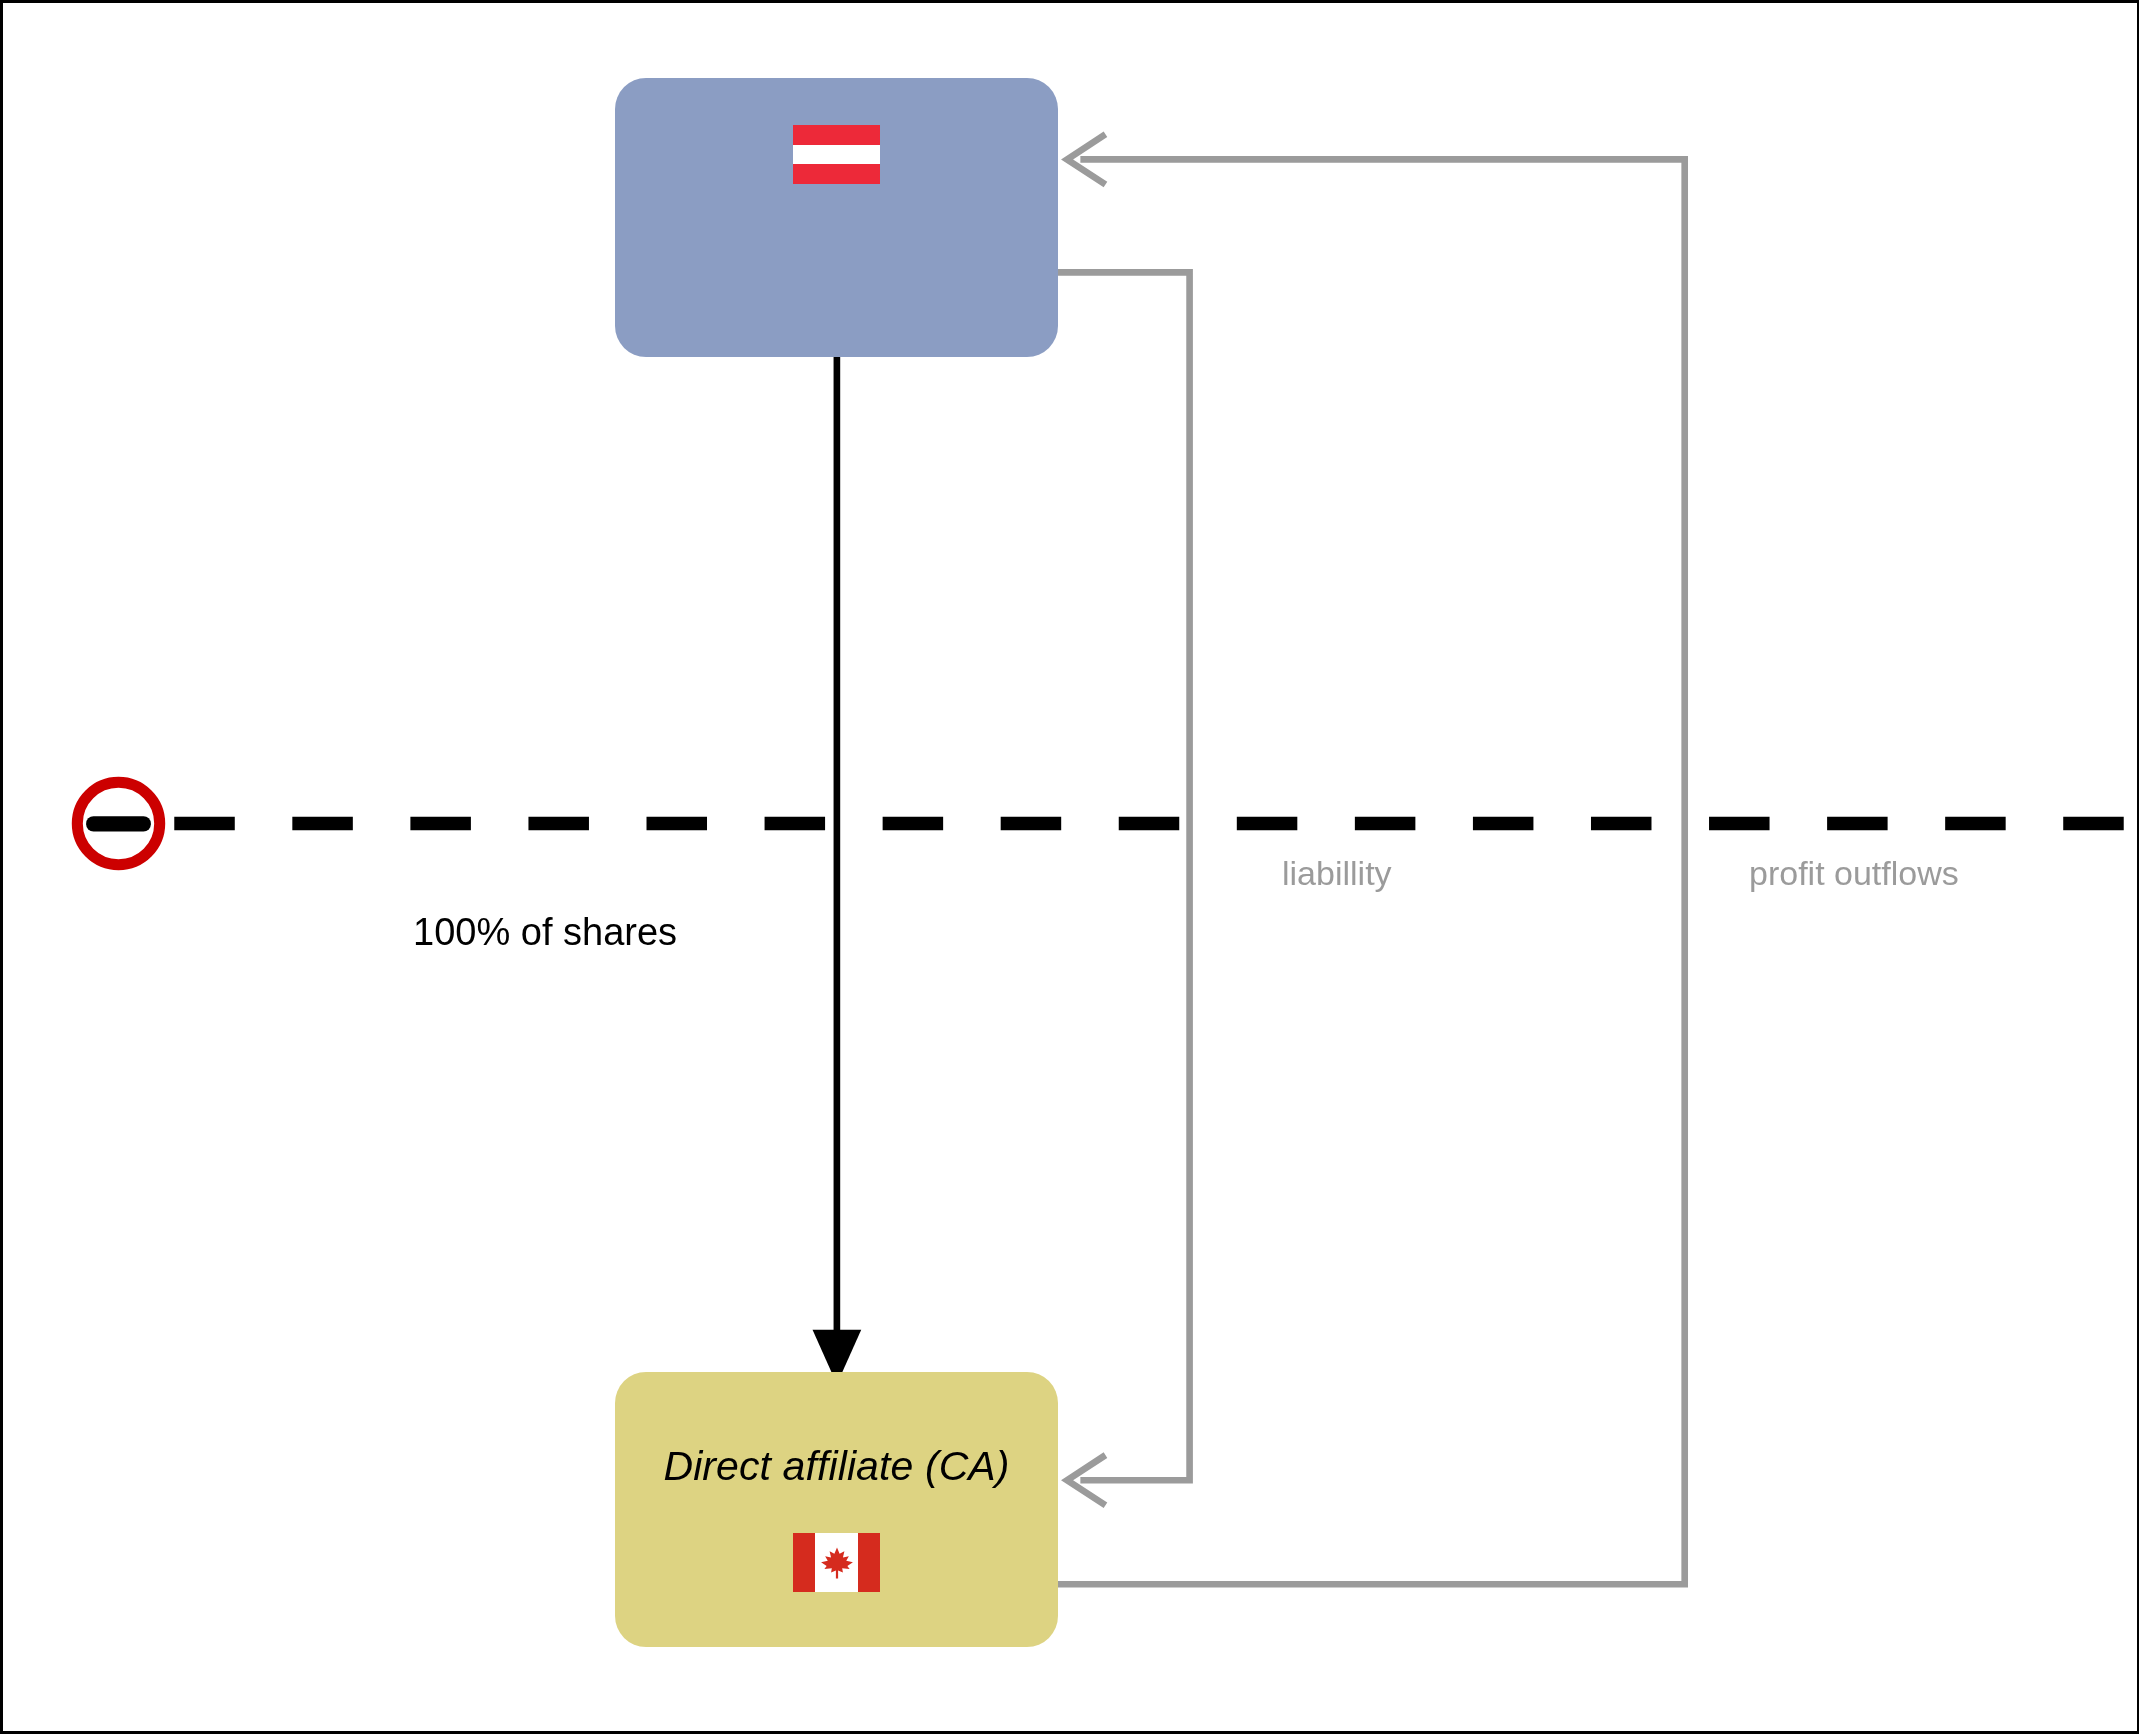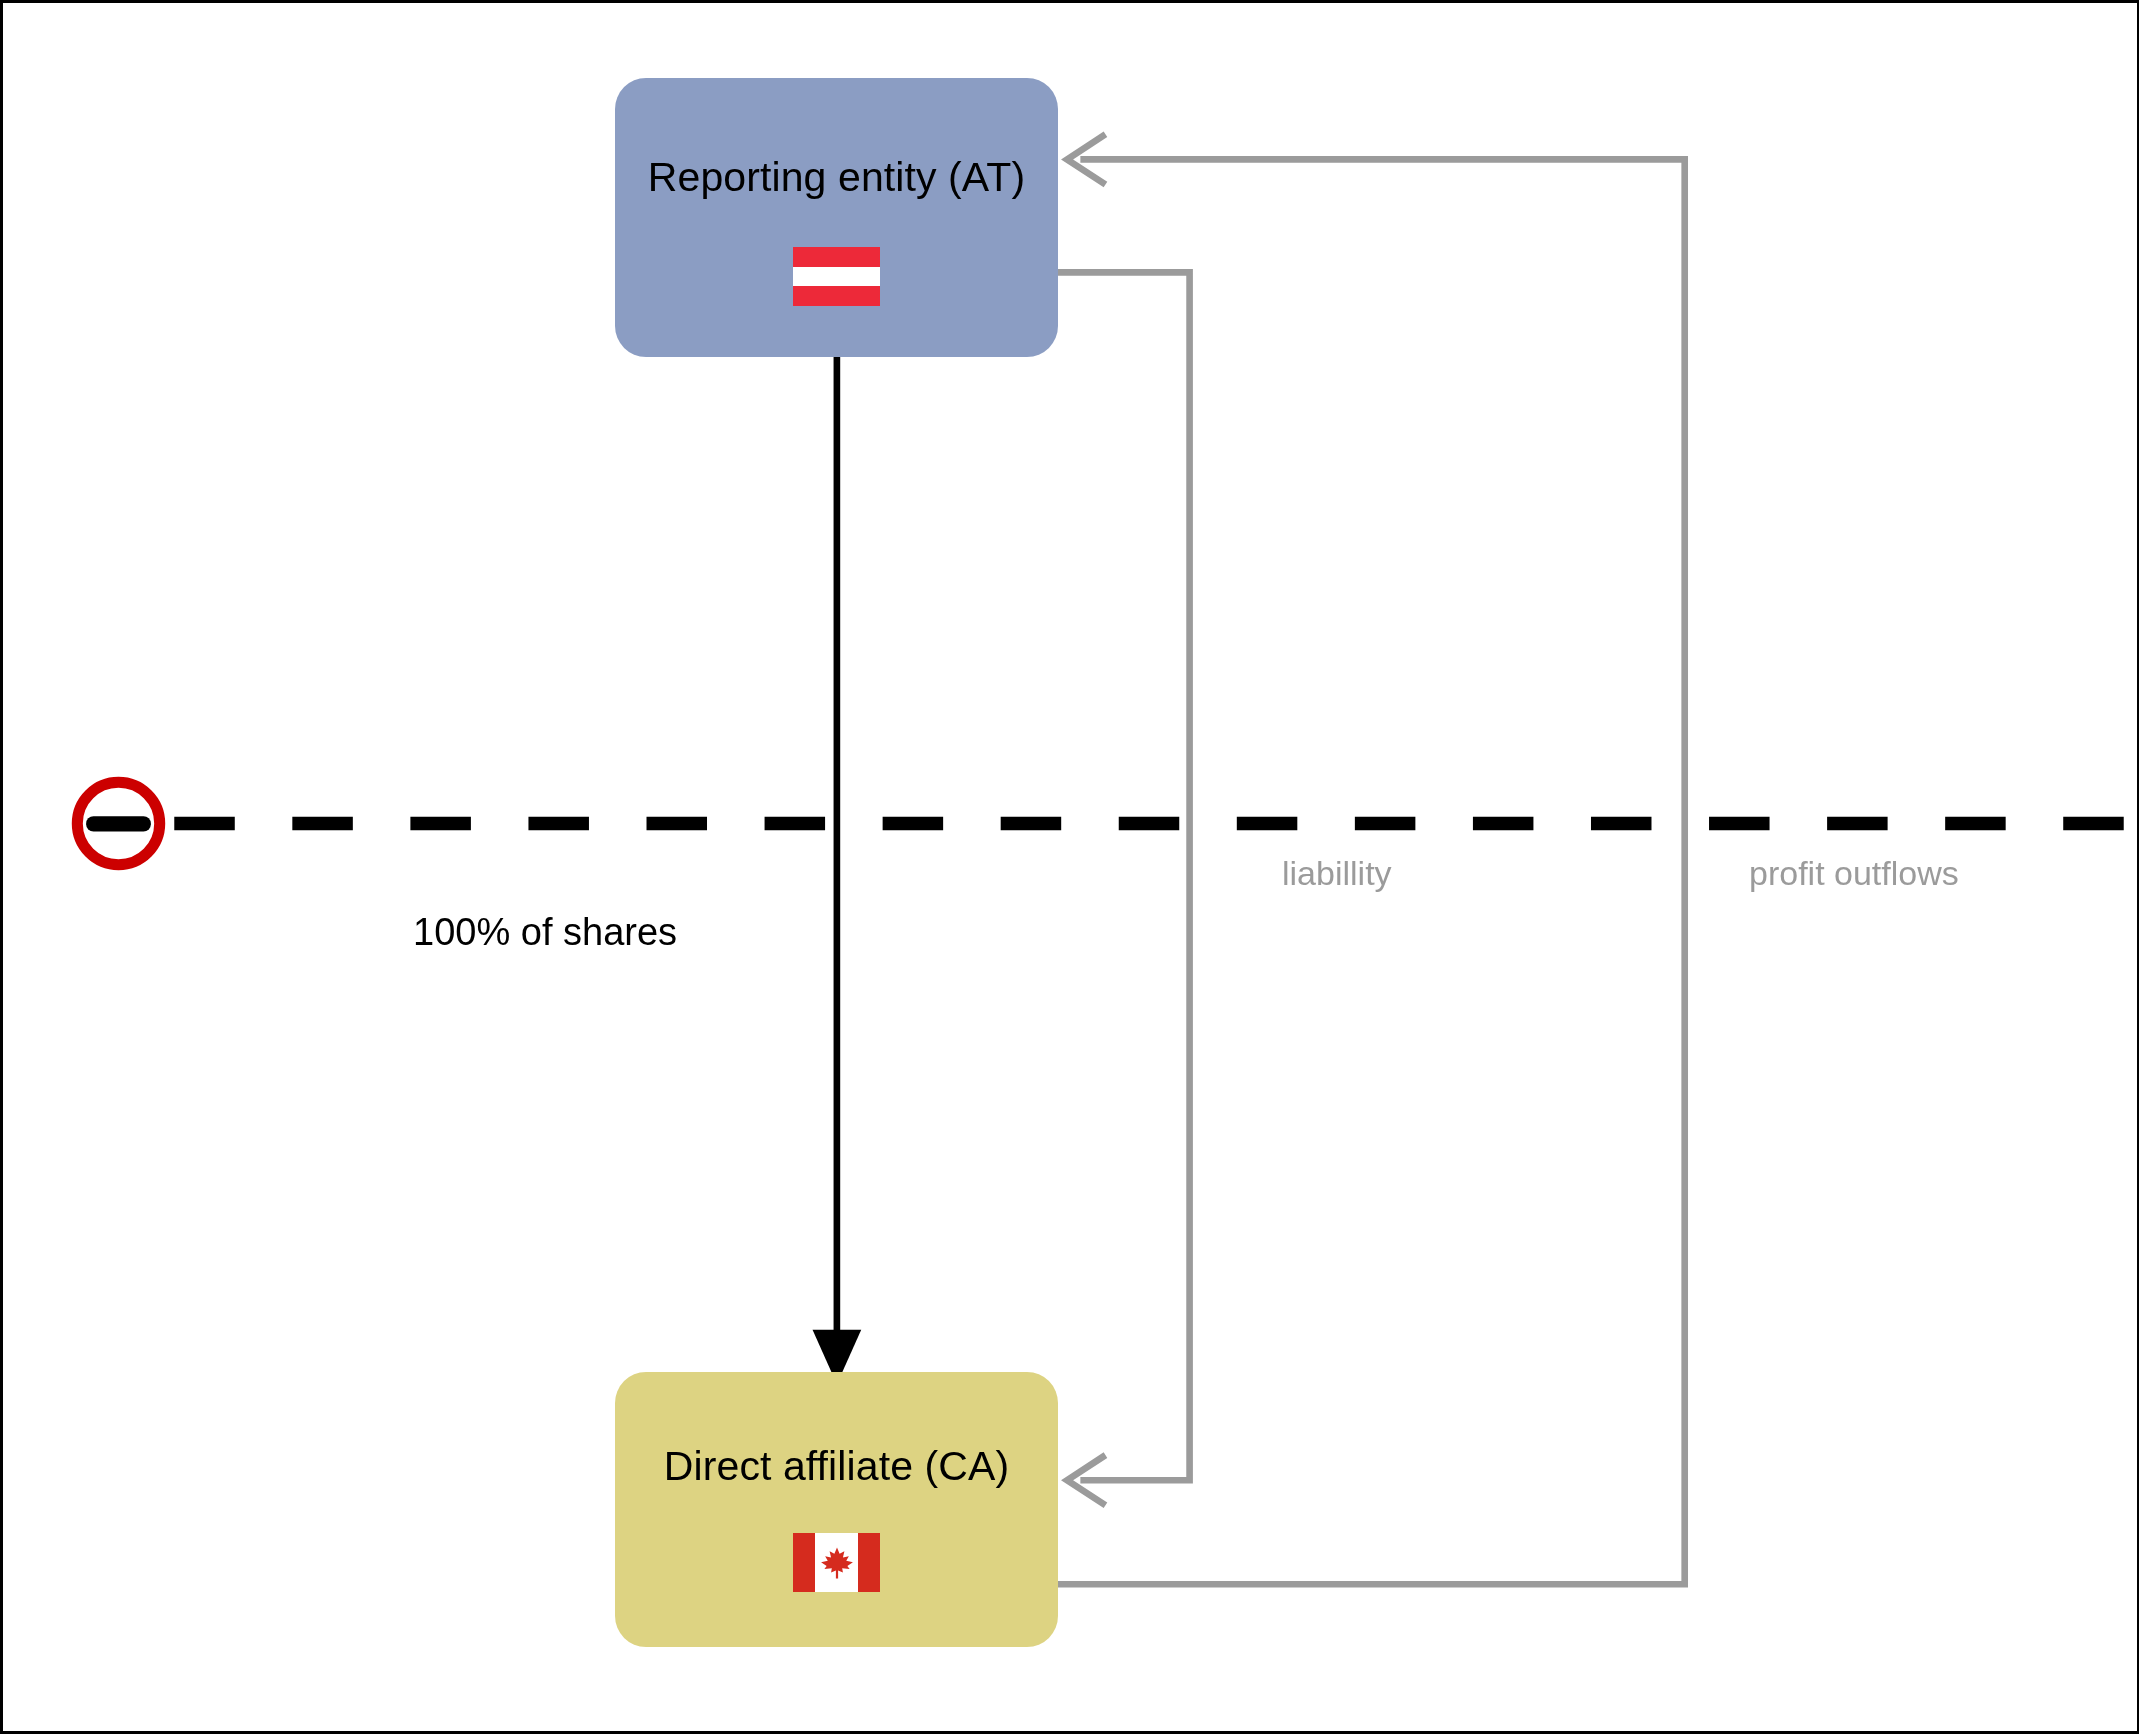--- a/index.html
+++ b/index.html
@@ -143,29 +143,28 @@
   </svg>
 
   <div class="no-entry" style="left:64px; top:769px;">
     <svg width="103" height="103" viewBox="0 0 140 140" xmlns="http://www.w3.org/2000/svg">
       <circle cx="70" cy="70" r="56" fill="none" stroke="#CC0000" stroke-width="15"></circle>
       <rect x="26" y="60" width="88" height="21" rx="10" fill="#000000"></rect>
     </svg>
   </div>
 
   <div class="entity-box" style="left:612px; top:75px; width:443px; height:279px; background:#8B9DC3;">
-    <div class="entity-label" style="margin-top:77px;">Reporting entity (AT)</div>
     <div class="flag flag-at" style="margin-top:47px;">
       <div class="band-top"></div>
       <div class="band-bottom"></div>
     </div>
   </div>
 
   <div class="entity-box" style="left:612px; top:1369px; width:443px; height:275px; background:#DDD382;">
-    <div class="entity-label" style="margin-top:72px;">Direct affiliate (CA)</div>
+    <div class="entity-label" style="margin-top:72px;font-style:italic;">Direct affiliate (CA)</div>
     <div class="flag flag-ca" style="margin-top:44px;">
       <div class="bar bar-l"></div>
       <div class="bar bar-r"></div>
       <svg class="leaf" viewBox="0 0 100 100">
         <path fill="#D52B1E" d="M50 8 L57 25 L70 18 L66 35 L82 32 L75 44 L93 48 L78 58 L84 66 L64 64 L66 76 L53 70 L53 92 L47 92 L47 70 L34 76 L36 64 L16 66 L22 58 L7 48 L25 44 L18 32 L34 35 L30 18 L43 25 Z"></path>
       </svg>
     </div>
   </div>
 
 

